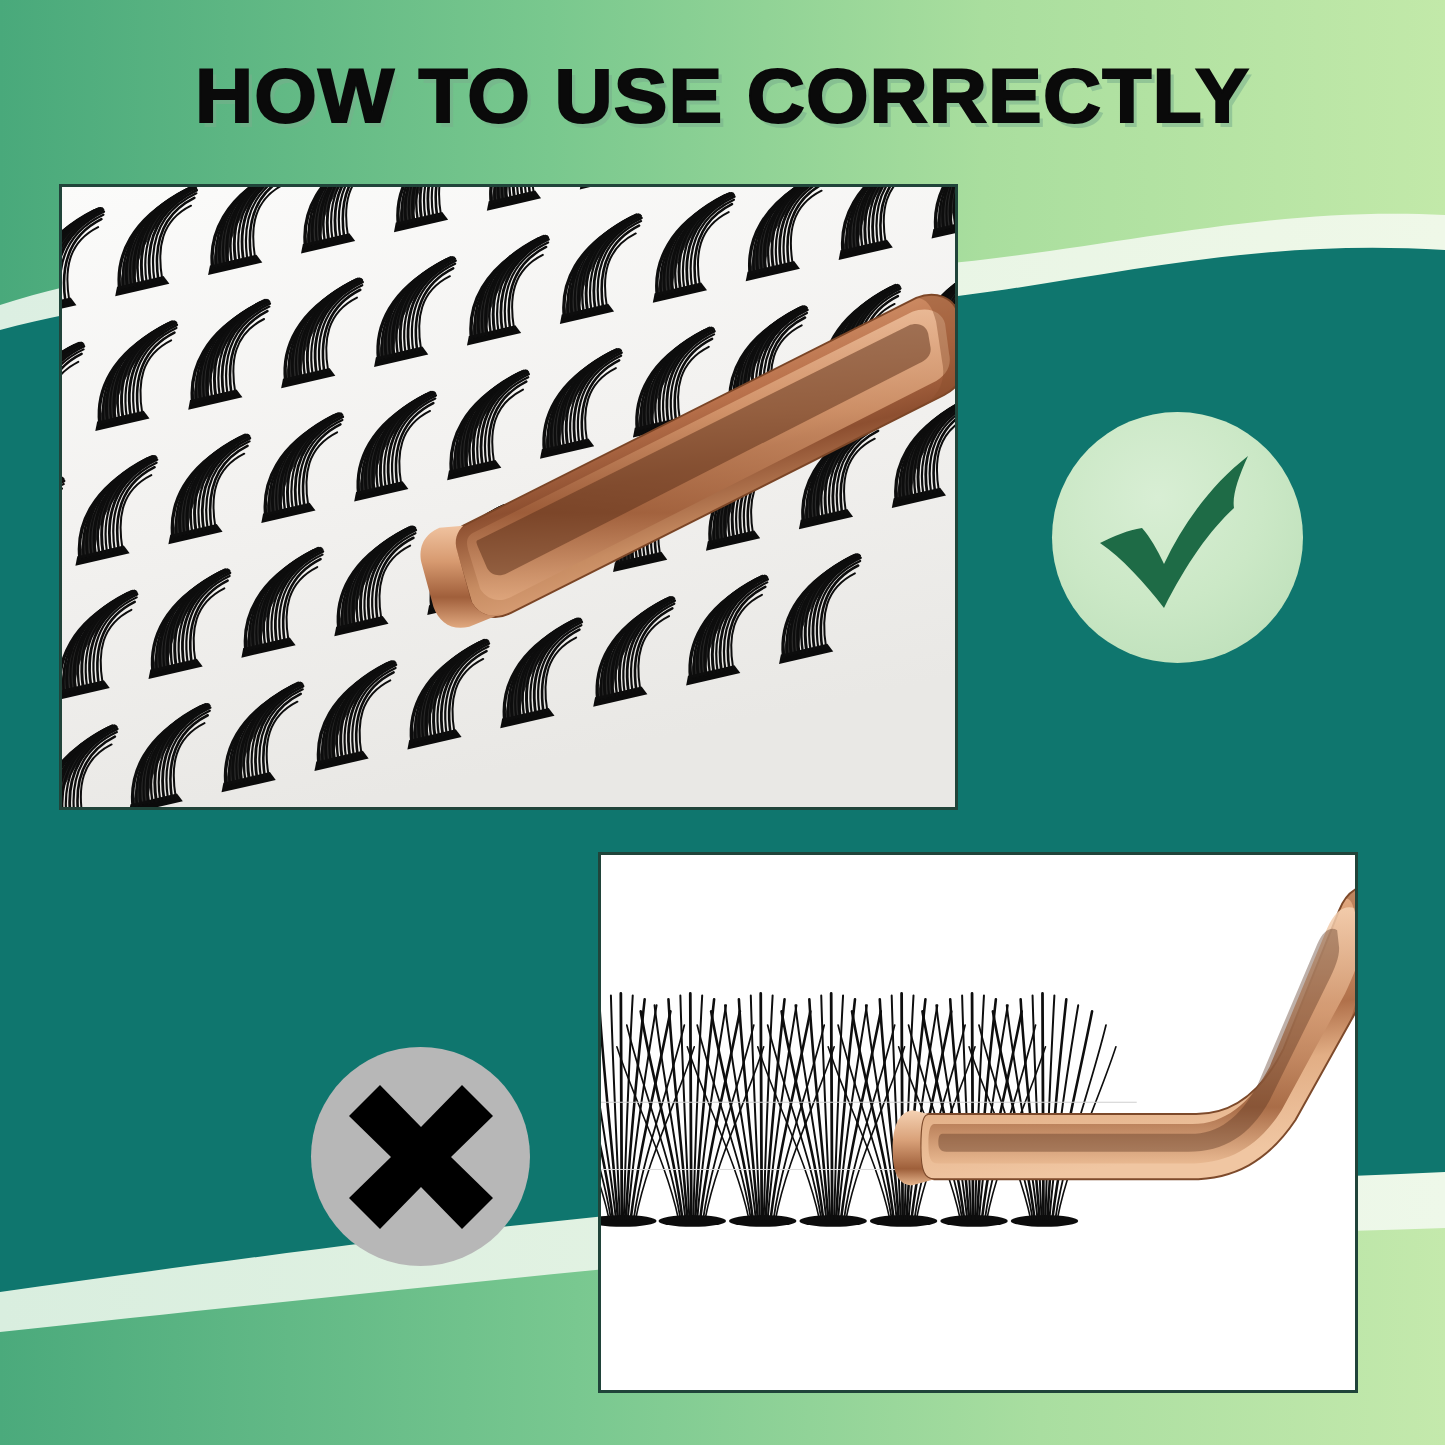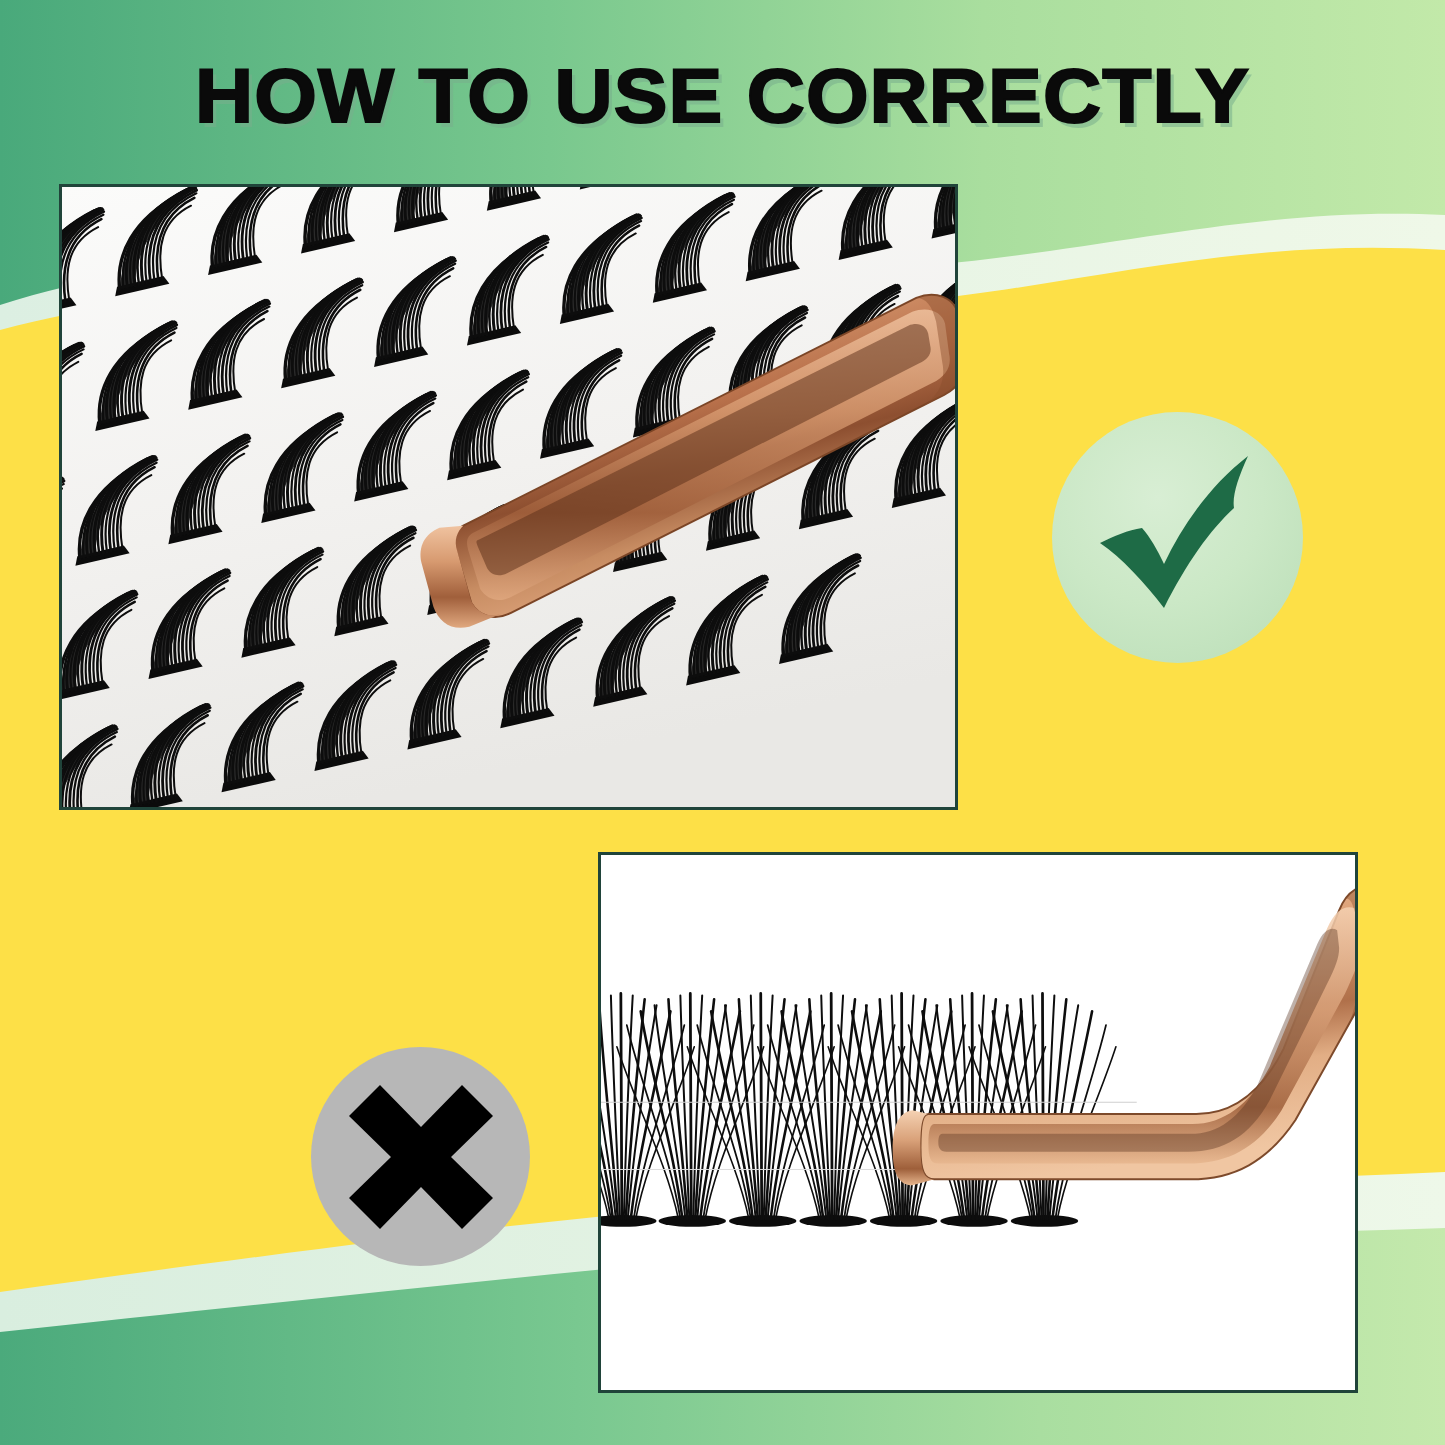--- a/index.html
+++ b/index.html
@@ -8,21 +8,21 @@
     background: #ffffff;
   }
   body {
     font-family: "Liberation Sans", sans-serif;
   }
 
   #page {
     position: relative;
     width: 1445px;
     height: 1445px;
-    background: #fde047;
+    background: #0f766e;
     overflow: hidden;
   }
 
   
   .wave-layer {
     position: absolute;
     left: 0;
     top: 0;
     width: 1445px;
     height: 1445px;

